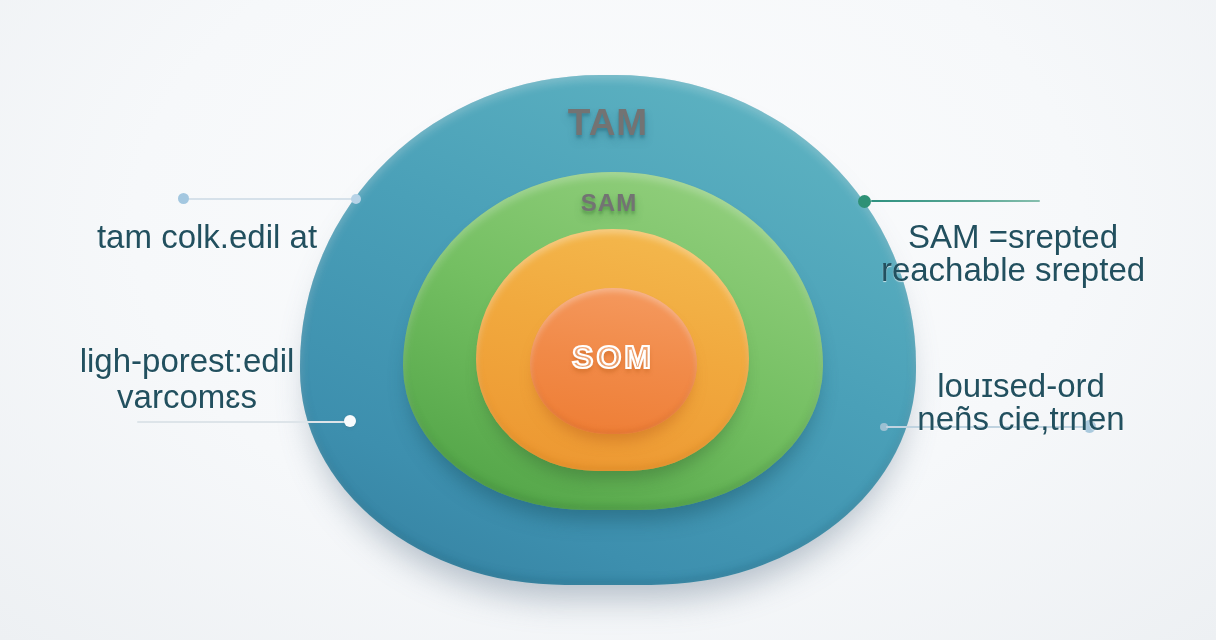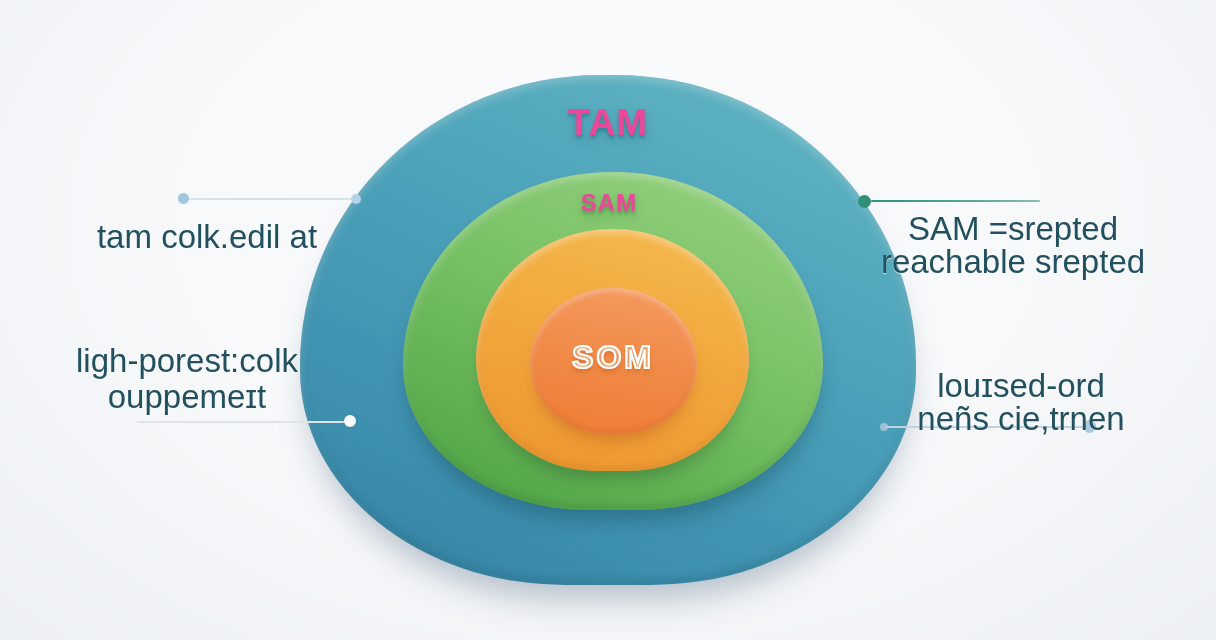--- a/index.html
+++ b/index.html
@@ -41,39 +41,39 @@
     background: linear-gradient(190deg, #f59b61 0%, #f18a48 50%, #ee7d34 100%);
     border-radius: 83px 84px 78px 78px / 76px 76px 70px 70px;
     box-shadow: 0 12px 14px -5px rgba(198,108,35,0.55),
                 inset 0 3px 6px rgba(255,255,255,0.35),
                 inset 0 -3px 5px rgba(205,95,30,0.40);
   }
 
   
   .layer-label {
     position: absolute; transform: translate(-50%, -50%);
-    font-weight: bold; color: #ec4899; letter-spacing: 1px; white-space: nowrap;
+    font-weight: bold; color: #737373; letter-spacing: 1px; white-space: nowrap;
   }
   .label-tam { left: 608px; top: 123px; font-size: 37px;
     text-shadow: 0 3px 3px rgba(30,90,110,0.40), 0 6px 8px rgba(30,90,110,0.25); }
   .label-sam { left: 609px; top: 203px; font-size: 24px;
     text-shadow: 0 3px 3px rgba(45,110,45,0.40), 0 6px 8px rgba(45,110,45,0.25); }
   .label-som { left: 613px; top: 357px; font-size: 32px; letter-spacing: 3px;
     color: rgba(255,238,226,0.30); -webkit-text-stroke: 2.2px #ffffff;
     text-shadow: 0 4px 4px rgba(190,95,25,0.55); text-align: center; }
 
   
   .note {
     position: absolute; transform: translateX(-50%);
     text-align: center; color: #22505f; font-size: 33px; line-height: 33px;
     white-space: nowrap; text-shadow: 0 1px 1px rgba(255,255,255,0.7);
   }
   .note-left-top { left: 207px; top: 220px; }
   .note-left-bottom { left: 187px; top: 343px; line-height: 36px; }
-  .note-right-top { left: 1013px; top: 212px; }
+  .note-right-top { left: 1013px; top: 220px; }
   .note-right-bottom { left: 1021px; top: 346px; margin-top: 23px; }
   .note span { display: block; }
 
   
   .cline { position: absolute; height: 2px; border-radius: 2px; }
   .cdot { position: absolute; border-radius: 50%; }
 
   .line-lt { left: 186px; top: 198px; width: 170px; background: #d6e1ea; }
   .dot-lt-a { left: 178px; top: 193px; width: 11px; height: 11px; background: #a3c7e0; }
   .dot-lt-b { left: 351px; top: 194px; width: 10px; height: 10px; background: #b7d3e7; }
@@ -107,22 +107,22 @@
   <div class="cline line-lt"></div>
   <div class="cdot dot-lt-a"></div>
   <div class="cdot dot-lt-b"></div>
   <div class="note note-left-top">
     <span>tam colk.edil at</span>
   </div>
 
   <div class="cline line-lb"></div>
   <div class="cdot dot-lb"></div>
   <div class="note note-left-bottom">
-    <span>ligh-porest:colk</span>
-    <span>ouppemeɪt</span>
+    <span>ligh-porest:edil</span>
+    <span>varcomɛs</span>
   </div>
 
   <div class="cdot dot-rt"></div>
   <div class="cline line-rt"></div>
   <div class="note note-right-top">
     <span>SAM =srepted</span>
     <span>reachable srepted</span>
   </div>
 
   <div class="cdot dot-rb-a"></div>

